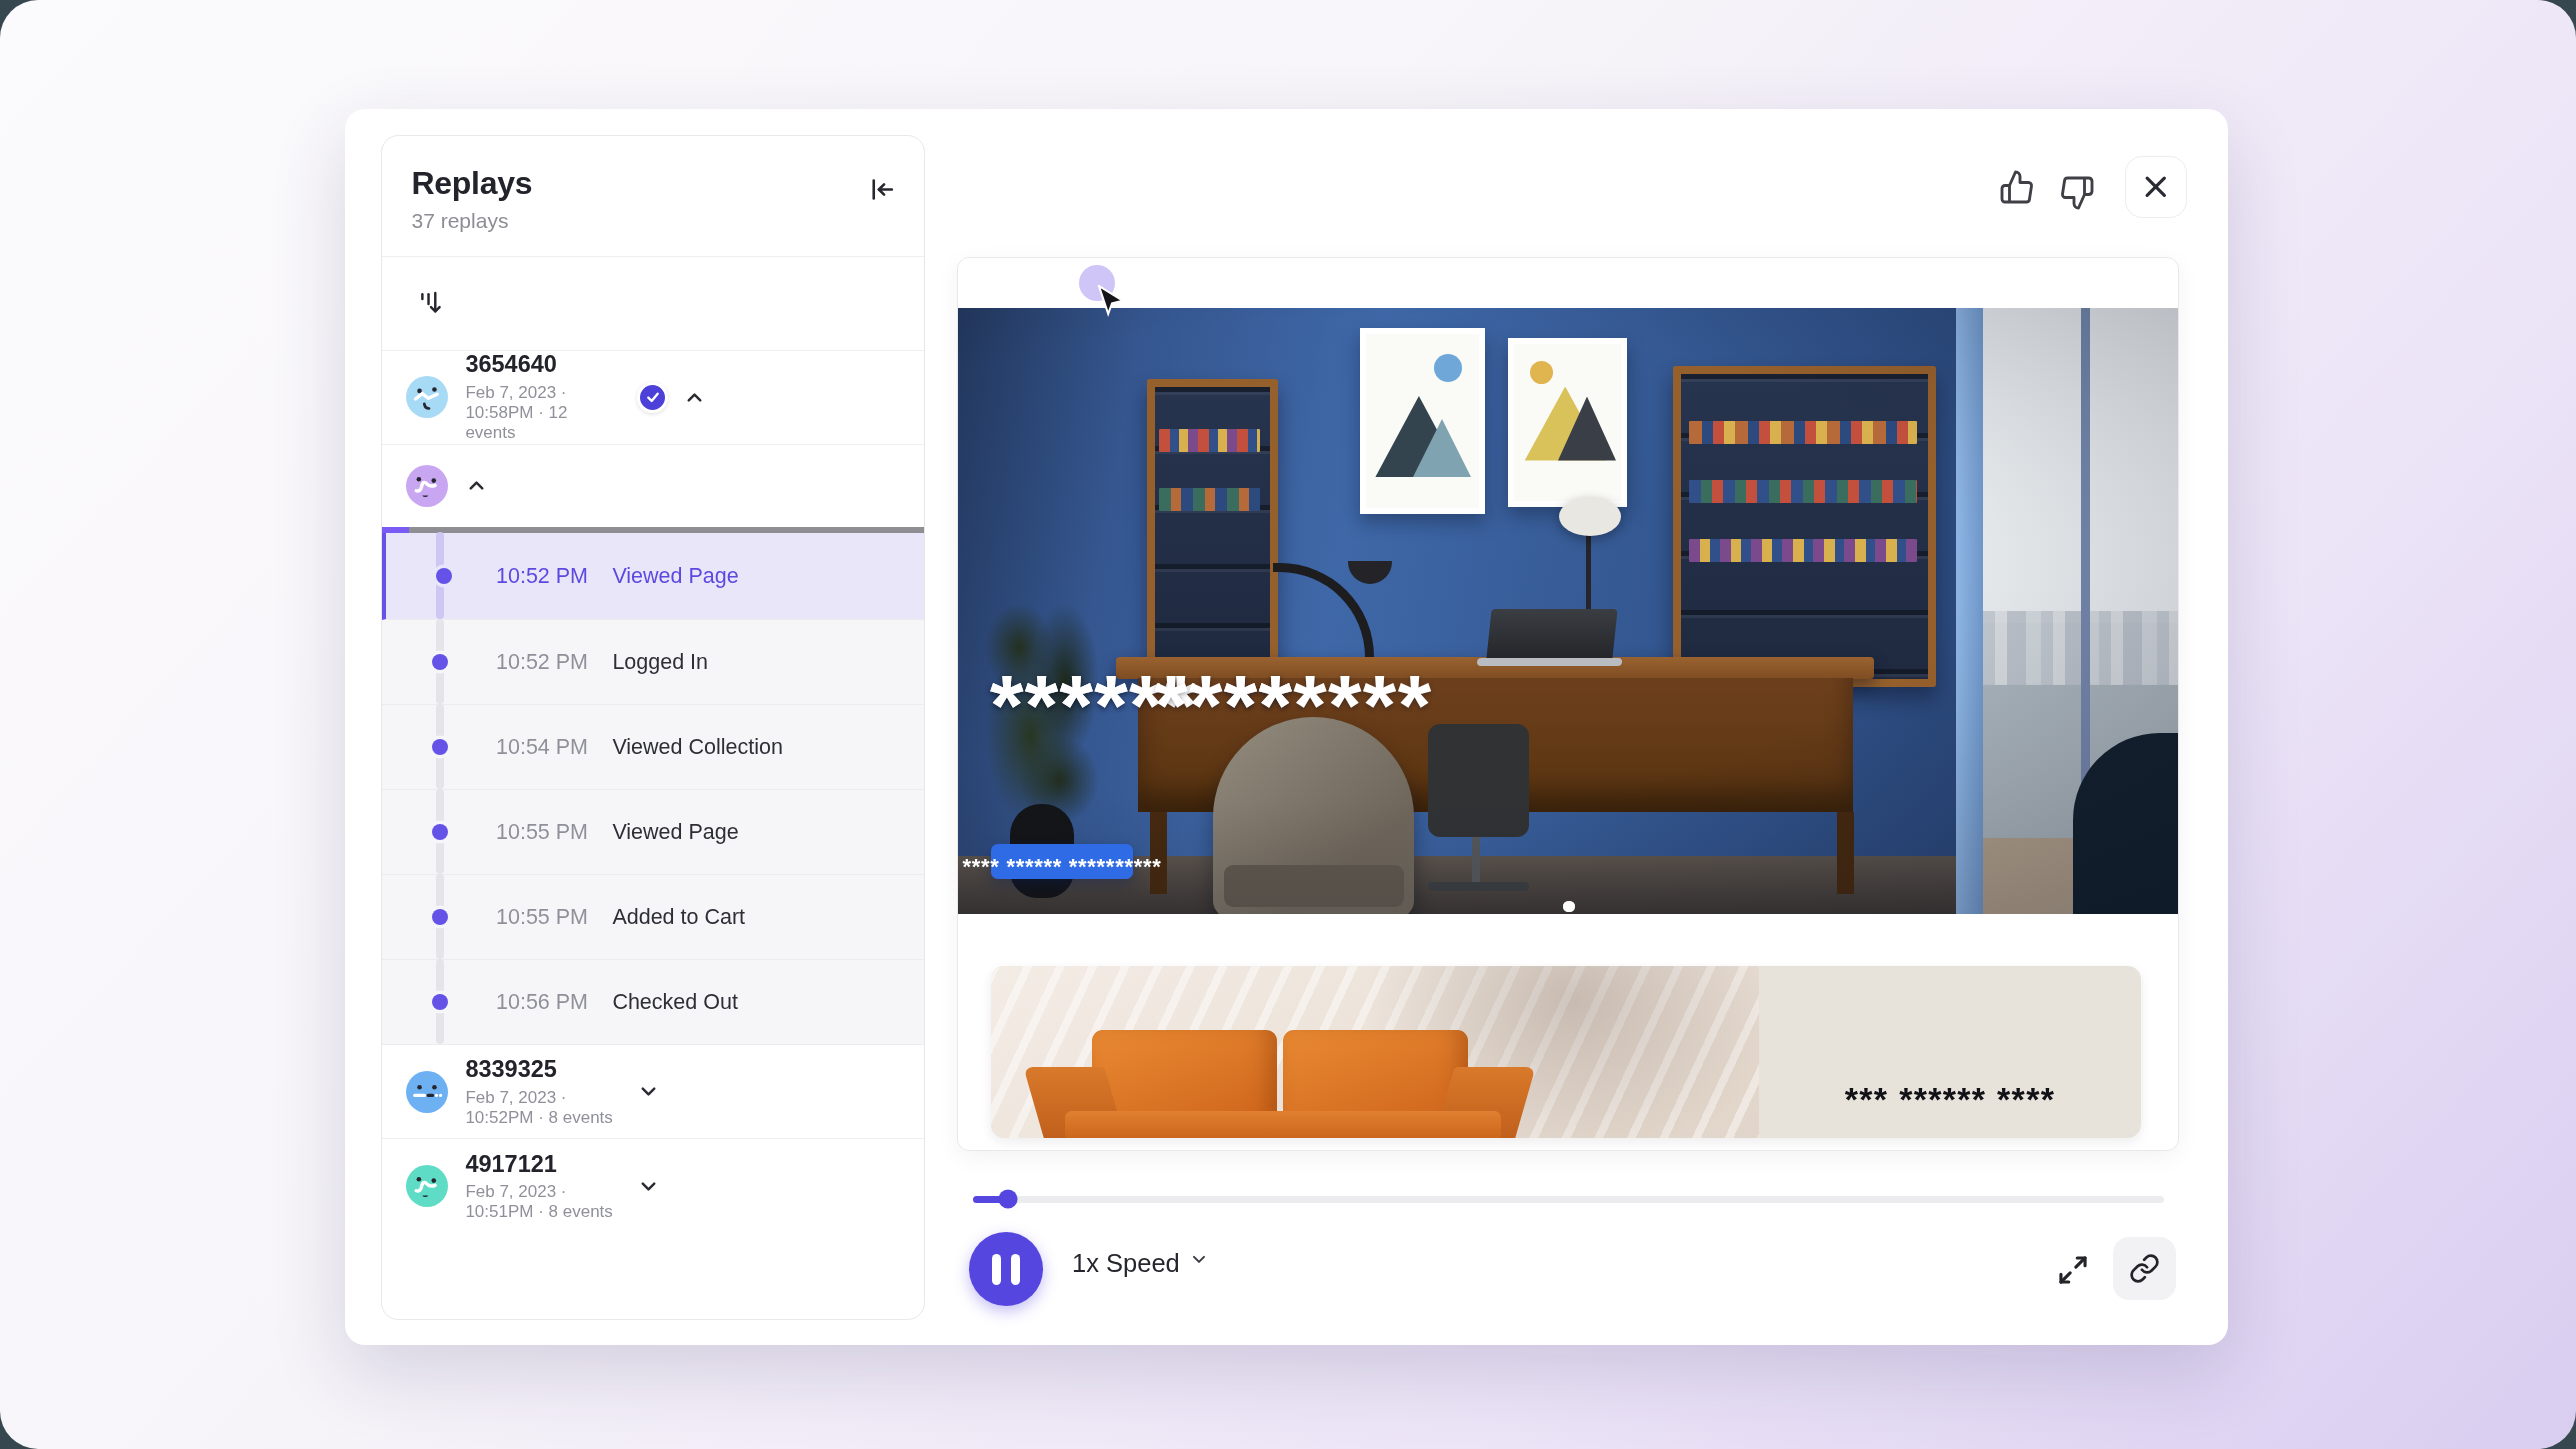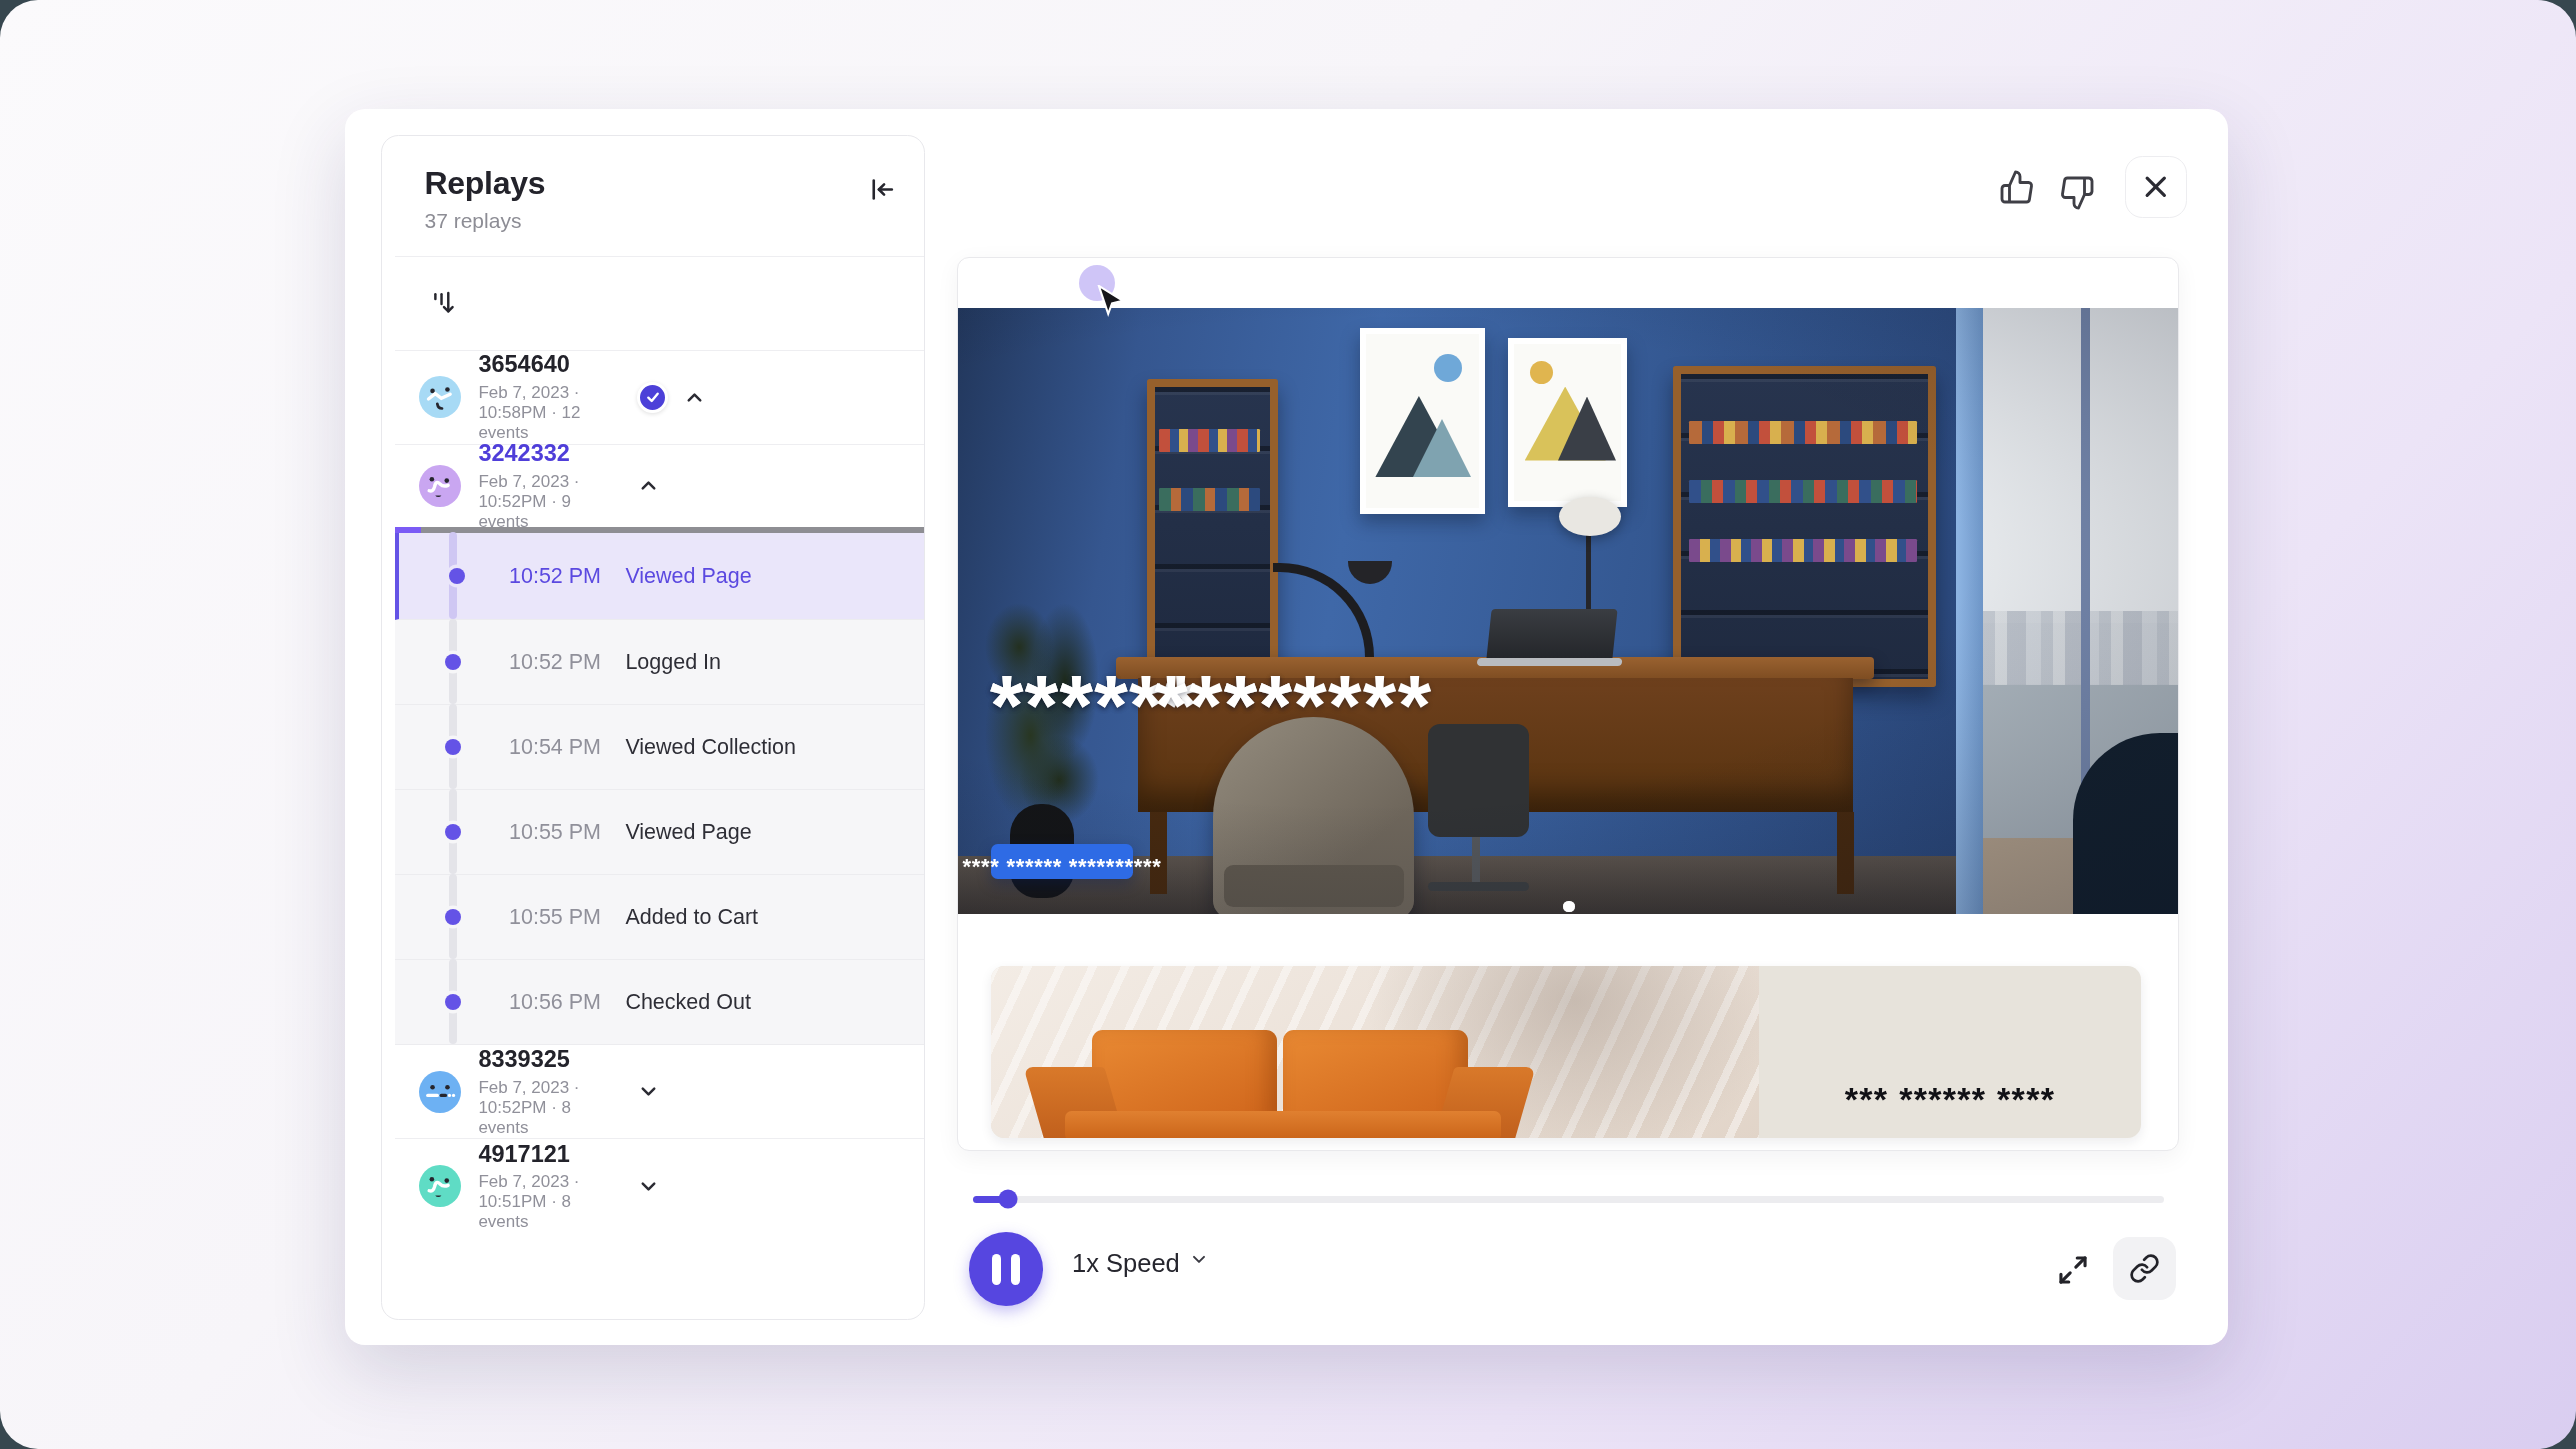--- a/index.html
+++ b/index.html
@@ -8,21 +8,21 @@
 
   .page { position:absolute; inset:0; border-radius:38px;
     background:linear-gradient(133deg,#fbfafc 0%,#f7f5f9 38%,#ece4f7 72%,#d9cdf0 100%); }
 
   .modal { position:absolute; left:345px; top:109px; width:1883px; height:1236px;
     background:#fff; border-radius:20px; box-shadow:0 27px 74px rgba(44,36,92,.16); }
 
   
   .sidebar { position:absolute; left:36px; top:25.5px; width:544px; height:1185px;
     background:#fff; border:1.3px solid #e8e8ec; border-radius:17.4px; overflow:hidden;
-    display:flex; flex-direction:column;padding-left:13px; }
+    display:flex; flex-direction:column; }
   .sb-header { position:relative; padding:29.5px 27px 23px 29.5px; flex:0 0 auto; border-bottom:1.3px solid #eeeef1; }
   .sb-title { font-size:32px; font-weight:800; color:#23232b; letter-spacing:-0.3px; }
   .sb-sub { font-size:21px; color:#8d8d95; margin-top:6.7px; }
   .collapse-btn { position:absolute; right:24px; top:35px; width:38px; height:38px; display:flex; align-items:center; justify-content:center; cursor:pointer; }
   .sb-search { display:flex; align-items:center; gap:13.4px; padding:23px 20px 23px 24px; border-bottom:1.3px solid #eeeef1; flex:0 0 auto; }
   .search-pill { flex:1; height:59px; background:#f3f3f5; border-radius:31px; display:flex; align-items:center; padding:0 20px; gap:13.4px; }
   .search-pill input { border:none; outline:none; background:transparent; font-size:22px; color:#3a3a42; width:100%; font-family:"Liberation Sans",sans-serif; }
   .search-pill input::placeholder { color:#9b9ba3; }
   .sort-btn { width:47px; height:47px; display:flex; align-items:center; justify-content:center; cursor:pointer; }
 
@@ -237,24 +237,20 @@
 
         <div class="session-row no-border" style="height:82px">
           <span class="avatar" style="background:#c9a6f1">
             <svg width="42" height="42" viewBox="0 0 62 62">
                 <circle cx="19" cy="21" r="3.4" fill="#26262e"></circle>
                 <circle cx="41" cy="23" r="3.4" fill="#26262e"></circle>
                 <path d="M15 38 q6 2 8 -6 q2 -10 8 -4 q5 5 12 2" stroke="#fff" stroke-width="5" fill="none" stroke-linecap="round"></path>
                 <path d="M24 45 a5 4 0 0 0 9 0 z" fill="#26262e"></path>
               </svg>
           </span>
-          <div class="s-texts">
-            <div class="s-id purple">3242332</div>
-            <div class="s-meta">Feb 7, 2023 · 10:52PM · 9 events</div>
-          </div>
           <div class="s-right">
             <span>
               <svg width="23" height="23" viewBox="0 0 24 24" fill="none" stroke="#2b2b33" stroke-width="2.6" stroke-linecap="round" stroke-linejoin="round">
                   <polyline points="6,15 12,9 18,15"></polyline>
                 </svg>
             </span>
           </div>
         </div>
 
         <div class="session-progress">

